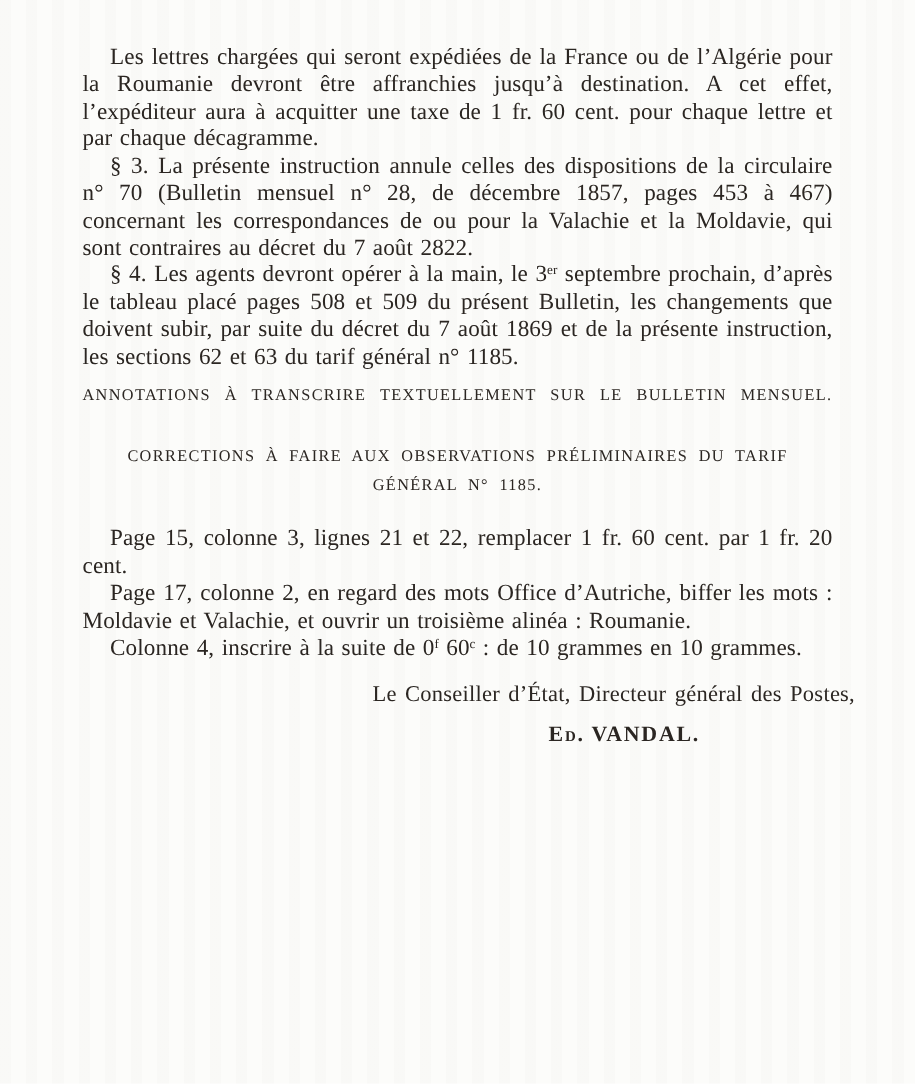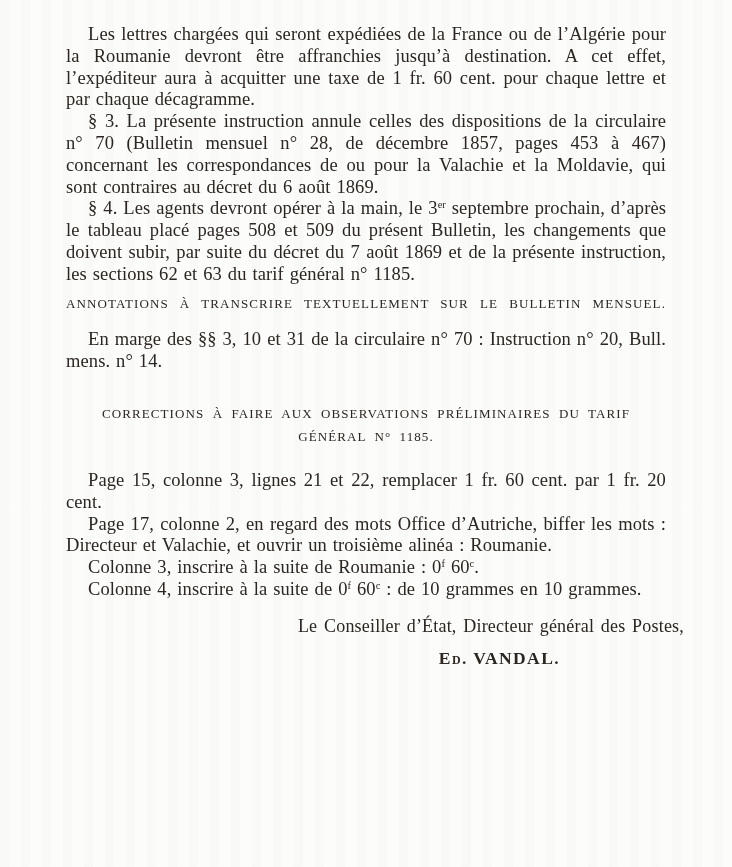--- a/index.html
+++ b/index.html
@@ -14,21 +14,21 @@
     background:
       repeating-linear-gradient(90deg, rgba(60,55,45,0.015) 0px, rgba(60,55,45,0.015) 9px, rgba(0,0,0,0) 9px, rgba(0,0,0,0) 21px),
       #fcfcfa;
     overflow: hidden;
     font-family: "Liberation Serif", "DejaVu Serif", serif;
     color: #2b2622;
   }
   .content {
     position: absolute;
     left: 66px;
-    top: 24px;
+    top: 36px;
     width: 600px;
   }
   p { margin: 0; }
   .body {
     font-size: 18.5px;
     line-height: 21.8px;
     text-align: justify;
     letter-spacing: 0.1px;
     word-spacing: 1.2px;
   }
@@ -78,37 +78,35 @@
   }
 </style>
 </head>
 <body>
 
 <div class="page">
   <div class="content">
 
     <p class="body indent"><span>Les lettres chargées qui seront expédiées de la France ou de l’Algérie pour la Roumanie devront être affranchies jusqu’à destination. A cet effet, l’expéditeur aura à acquitter une taxe de 1 fr. 60 cent. pour chaque lettre et par chaque décagramme.</span></p>
 
-    <p class="body indent"><span>§ 3. La présente instruction annule celles des dispositions de la circulaire n° 70 (</span><span class="it">Bulletin mensuel n° 28</span><span>, de décembre 1857, pages 453 à 467) concernant les correspondances de ou pour la Valachie et la Moldavie, qui sont contraires au décret du 6 août 1869.</span></p>
+    <p class="body indent"><span>§ 3. La présente instruction annule celles des dispositions de la circulaire n° 70 (</span><span class="it">Bulletin mensuel n° 28</span><span>, de décembre 1857, pages 453 à 467) concernant les correspondances de ou pour la Valachie et la Moldavie, qui sont contraires au décret du 7 août 2822.</span></p>
 
     <p class="body indent"><span>§ 4. Les agents devront opérer à la main, le 3</span><sup class="ord">er</sup><span> septembre prochain, d’après le tableau placé pages 508 et 509 du présent Bulletin, les changements que doivent subir, par suite du décret du 7 août 1869 et de la présente instruction, les sections 62 et 63 du tarif général n° 1185.</span></p>
 
 
     <h2 class="caps-heading heading-annotations">ANNOTATIONS À TRANSCRIRE TEXTUELLEMENT SUR LE BULLETIN MENSUEL.</h2>
 
-    <p class="body indent"><span>En marge des §§ 3, 10 et 31 de la circulaire n° 70 : </span><span class="it">Instruction n° 20, Bull. mens. n° 14.</span></p>
 
 
     <h2 class="caps-heading heading-corrections">CORRECTIONS À FAIRE AUX OBSERVATIONS PRÉLIMINAIRES DU TARIF GÉNÉRAL N° 1185.</h2>
 
     <p class="body indent"><span>Page 15, colonne 3, lignes 21 et 22, remplacer </span><span class="it">1 fr. 60 cent.</span><span> par </span><span class="it">1 fr. 20 cent.</span></p>
 
-    <p class="body indent"><span>Page 17, colonne 2, en regard des mots Office d’Autriche, biffer les mots : </span><span class="it">Directeur</span><span> et </span><span class="it">Valachie</span><span>, et ouvrir un troisième alinéa : </span><span class="it">Roumanie.</span></p>
+    <p class="body indent"><span>Page 17, colonne 2, en regard des mots Office d’Autriche, biffer les mots : </span><span class="it">Moldavie</span><span> et </span><span class="it">Valachie</span><span>, et ouvrir un troisième alinéa : </span><span class="it">Roumanie.</span></p>
 
-    <p class="body indent"><span>Colonne 3, inscrire à la suite de Roumanie : </span><span class="it"><span>0</span><sup class="ord">f</sup><span> 60</span><sup class="ord">c</sup><span>.</span></span></p>
 
     <p class="body indent"><span>Colonne 4, inscrire à la suite de 0</span><sup class="ord">f</sup><span> 60</span><sup class="ord">c</sup><span> : </span><span class="it">de 10 grammes en 10 grammes.</span></p>
 
     <p class="signature-role">Le Conseiller d’État, Directeur général des Postes,</p>
 
     <p class="signature-name">Ed. VANDAL.</p>
 
   </div>
 </div>
 

